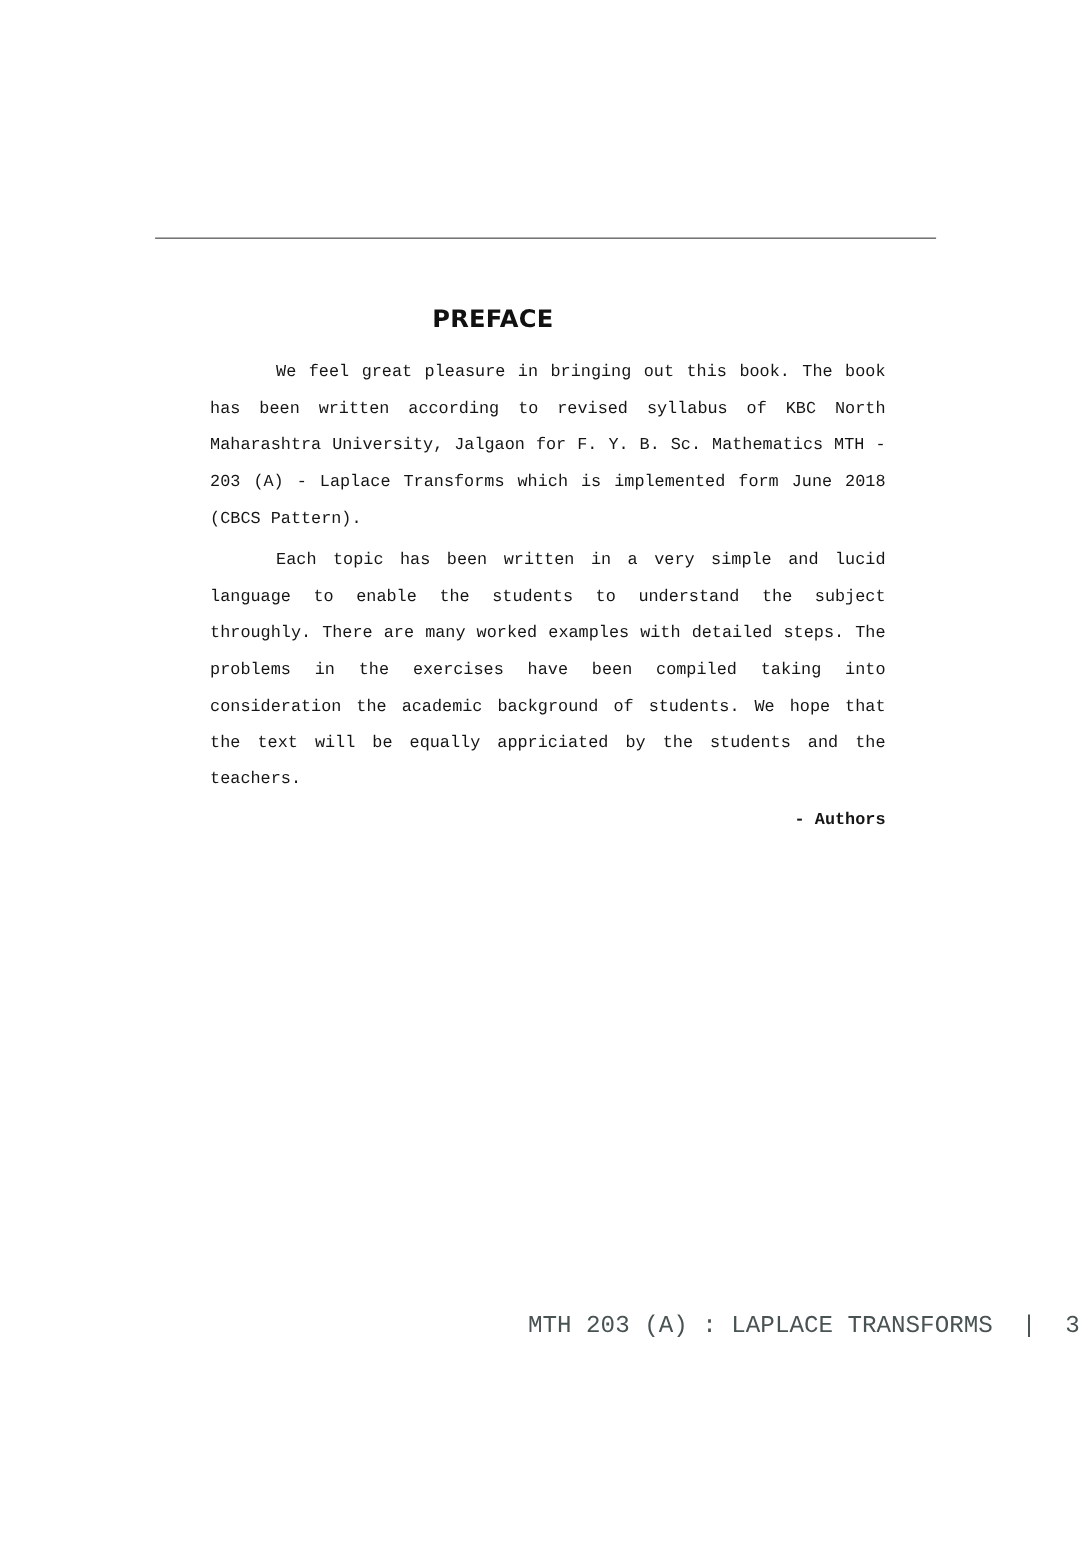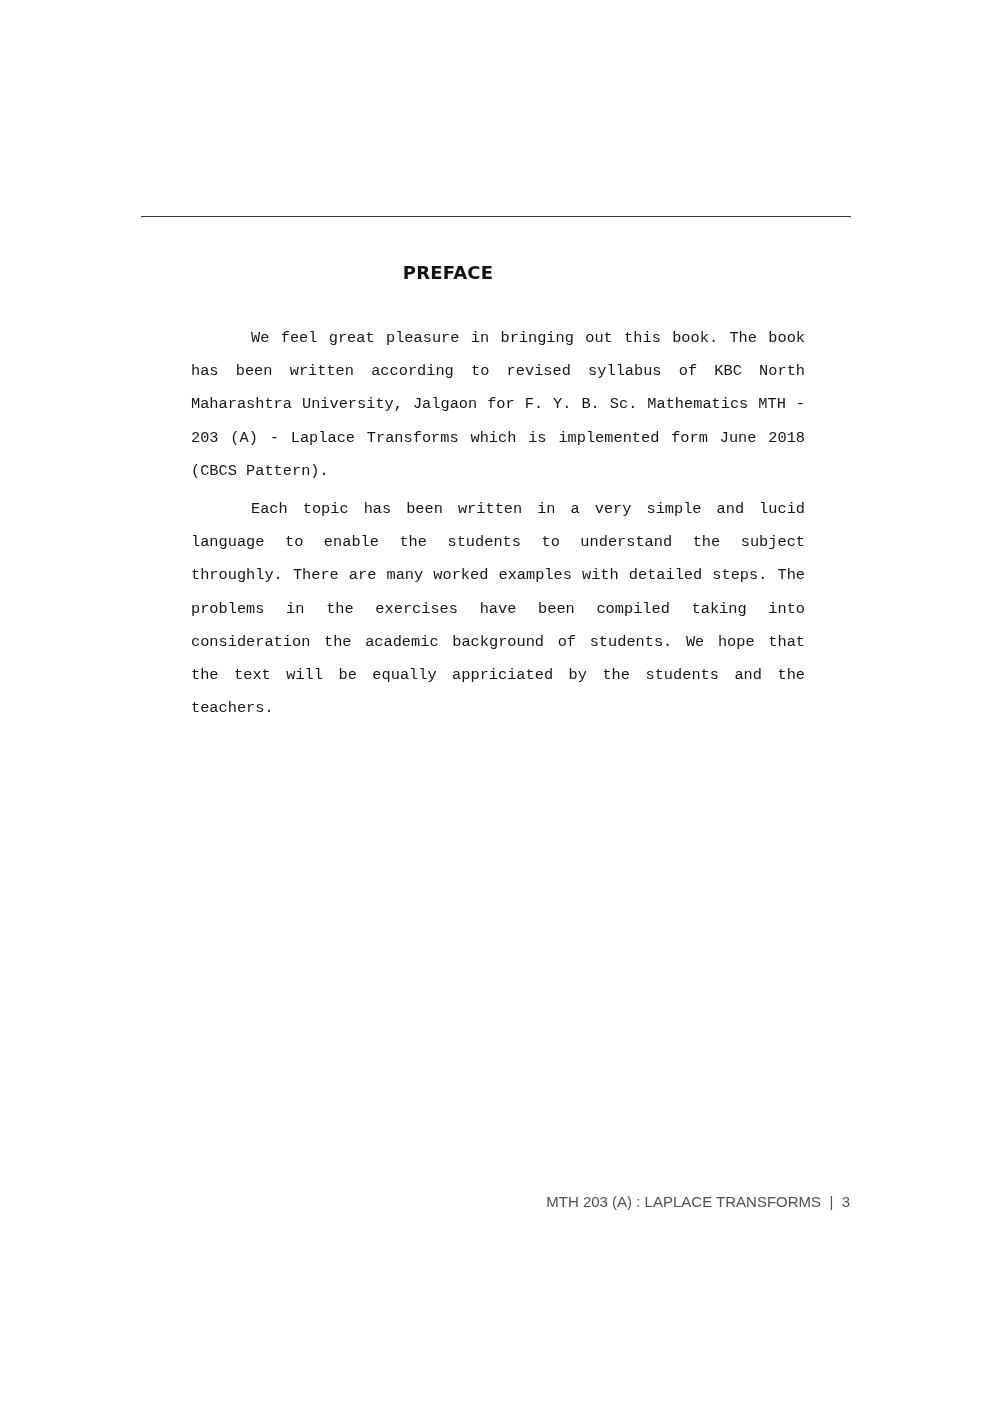--- a/index.html
+++ b/index.html
@@ -1,31 +1,32 @@
 <!DOCTYPE html>
 <html><head>
   <meta charset="utf-8">
   <style>
     html, body { margin: 0; padding: 0; background: #ffffff; }
     body { width: 992px; height: 1403px; position: relative; overflow: hidden; }
     .rule { position: absolute; left: 141px; top: 216px; width: 710px; height: 0; border-top: 1.5px solid #3a3a3a; }
-    .title { position: absolute; left: 0; width: 896px; top: 262px; text-align: center;
-             font-family: "DejaVu Sans", sans-serif; font-weight: bold; font-size: 18px; color: #111; letter-spacing: 0.2px; }
+    .title { position: absolute; left: 0; width: 896px; top: 278px; text-align: center;
+             font-family: "DejaVu Sans", sans-serif; font-weight: bold; font-size: 22px; color: #111; letter-spacing: 0.2px; }
     .body { position: absolute; left: 191px; top: 322px; width: 614px;
             font-family: Liberation Mono, monospace; font-size: 15.3px; color: #151515; }
     .para { margin: 0 0 5px 0; line-height: 33.2px; text-align: justify; text-indent: 60px; }
     .sign { text-align: right; font-weight: bold; line-height: 30px; margin-top: 0px; }
     .footer { position: absolute; left: 480px; width: 370px; top: 1193px; text-align: right;
-              font-family: Liberation Sans, sans-serif; font-size: 15px; color: #4a5353; white-space: pre; }
+              font-family: Liberation Mono, monospace; font-size: 22px; color: #4a5353; white-space: pre; }
   </style>
 </head>
 <body>
 
 <div class="rule"></div>
 
 <div class="title">PREFACE</div>
 
 <div class="body">
   <p class="para">We feel great pleasure in bringing out this book. The book has been written according to revised syllabus of KBC North Maharashtra University, Jalgaon for F. Y. B. Sc. Mathematics MTH - 203 (A) - Laplace Transforms which is implemented form June 2018 (CBCS Pattern).</p>
   <p class="para">Each topic has been written in a very simple and lucid language to enable the students to understand the subject throughly. There are many worked examples with detailed steps. The problems in the exercises have been compiled taking into consideration the academic background of students. We hope that the text will be equally appriciated by the students and the teachers.</p>
+  <div class="sign">- Authors</div>
 </div>
 
 <div class="footer"><span>MTH 203 (A) : LAPLACE TRANSFORMS</span>  <span>|</span>  <span>3</span></div>
 
 </body></html>

